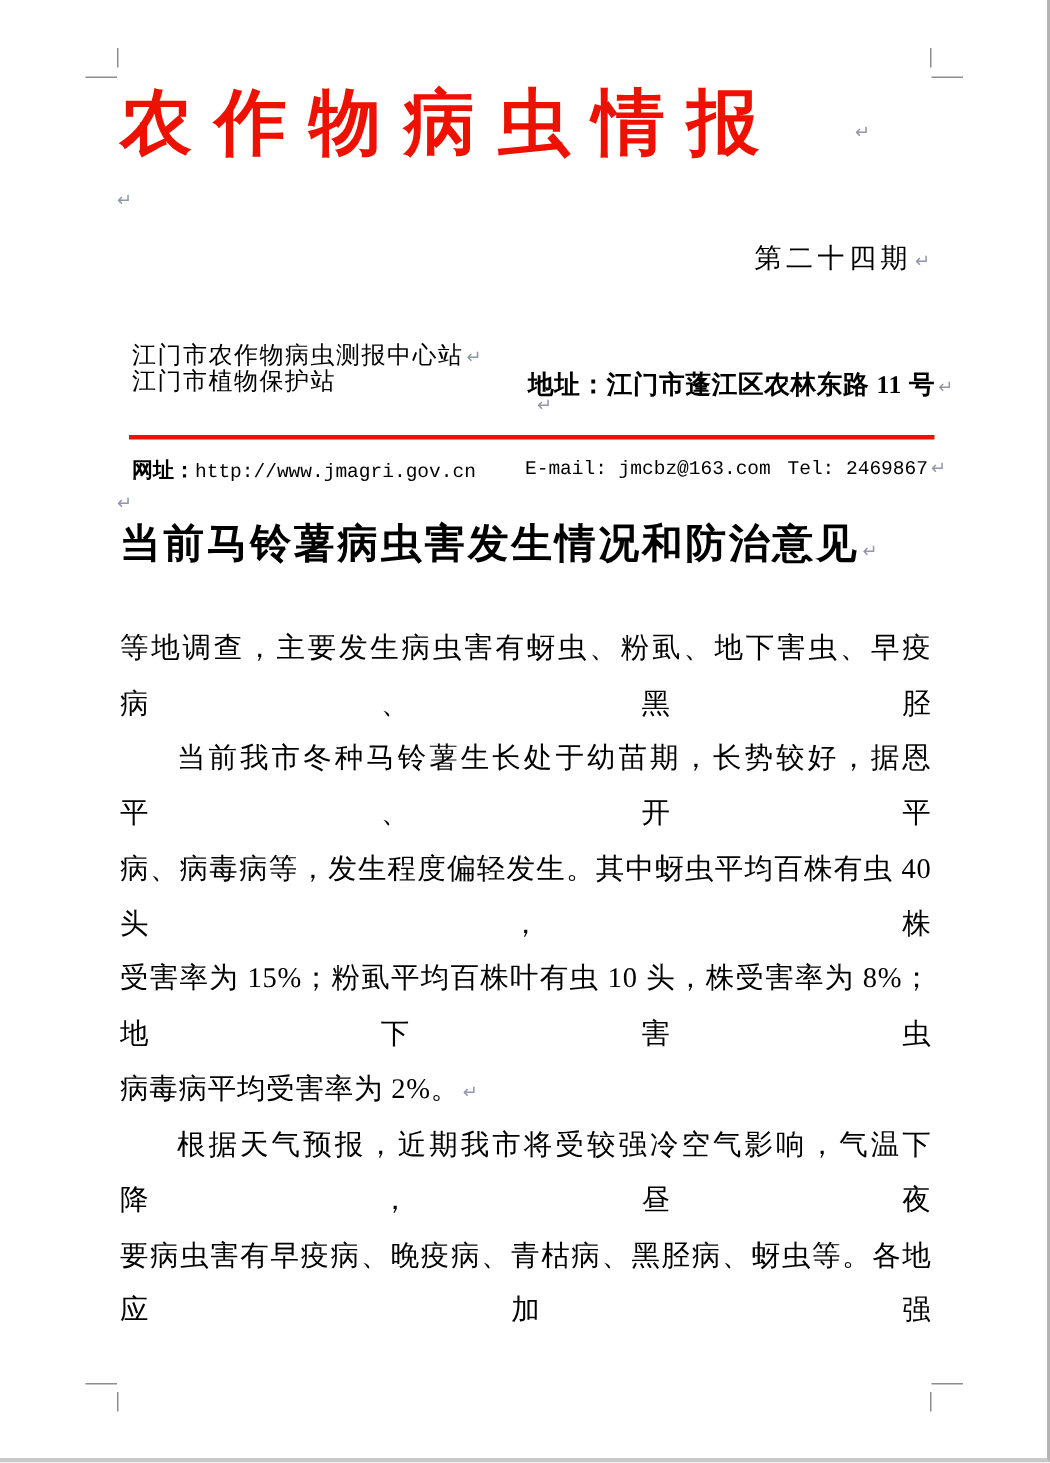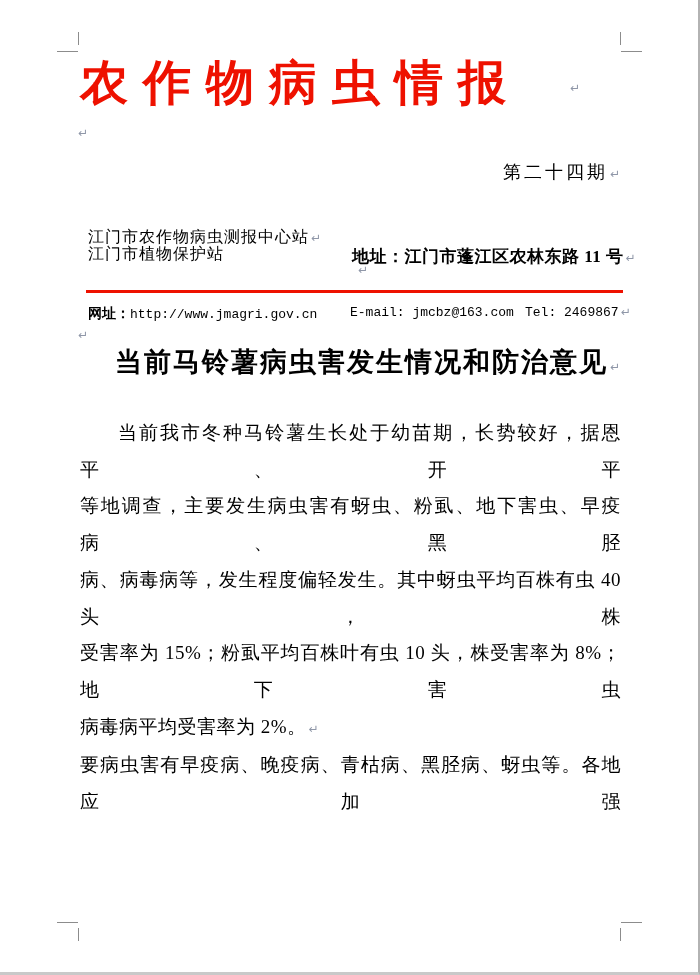--- a/index.html
+++ b/index.html
@@ -51,21 +51,21 @@
   .contact-row .seg.web{left:0;}
   .contact-row .seg.mail{left:242px;margin-left:20px;}
   .contact-row .seg.tel{left:437px;}
   .contact-row .cjk-label{
     font-family:Liberation Mono, monospace;
     font-weight:bold;font-size:14px;
   }
   
   .article-title{
     position:absolute;left:80px;top:344px;width:540px;
-    text-align:right;font-size:27px;font-weight:bold;letter-spacing:2px;
+    text-align:left;font-size:27px;font-weight:bold;letter-spacing:2px;
     font-family:"Liberation Sans","DejaVu Sans",sans-serif;
     white-space:nowrap;
   }
   .article-body{
     position:absolute;left:80px;top:415px;width:541px;
     font-size:19px;line-height:36.7px;
   }
   .bline{
     text-align:justify;text-align-last:justify;
     letter-spacing:0.5px;
@@ -120,21 +120,22 @@
     <span class="seg tel"><span>Tel: 2469867</span><span class="pilcrow">↵</span></span>
   </div>
 
   <span class="pilcrow abs" style="left:76px;top:328px;">↵</span>
 
   <div class="article-title">
     <span>当前马铃薯病虫害发生情况和防治意见</span><span class="pilcrow">↵</span>
   </div>
 
   <div class="article-body">
+      <div class="bline">等地调查，主要发生病虫害有蚜虫、粉虱、地下害虫、早疫病、黑胫</div>
       <div class="bline indent">当前我市冬种马铃薯生长处于幼苗期，长势较好，据恩平、开平</div>
-      <div class="bline">等地调查，主要发生病虫害有蚜虫、粉虱、地下害虫、早疫病、黑胫</div>
       <div class="bline">病、病毒病等，发生程度偏轻发生。其中蚜虫平均百株有虫 40 头，株</div>
       <div class="bline">受害率为 15%；粉虱平均百株叶有虫 10 头，株受害率为 8%；地下害虫</div>
       <div class="bline blast">病毒病平均受害率为 2%。<span class="pilcrow">↵</span></div>
+      <div class="bline indent">根据天气预报，近期我市将受较强冷空气影响，气温下降，昼夜</div>
       <div class="bline">要病虫害有早疫病、晚疫病、青枯病、黑胫病、蚜虫等。各地应加强</div>
     </div>
 
 </div>
 
 </body></html>

